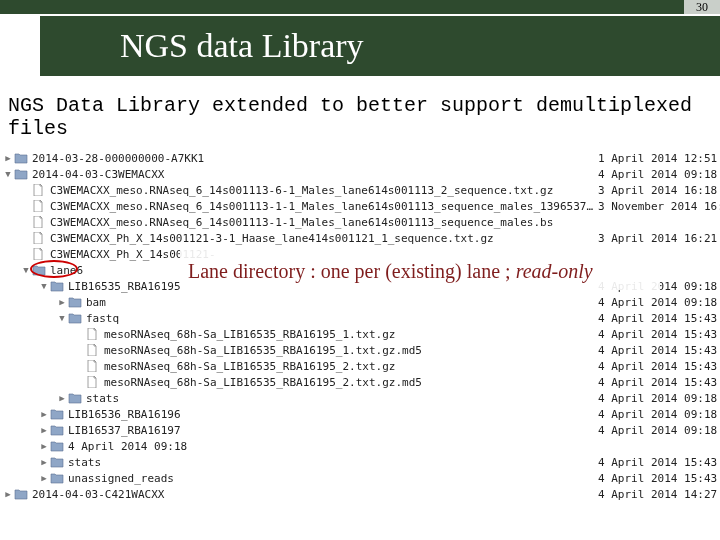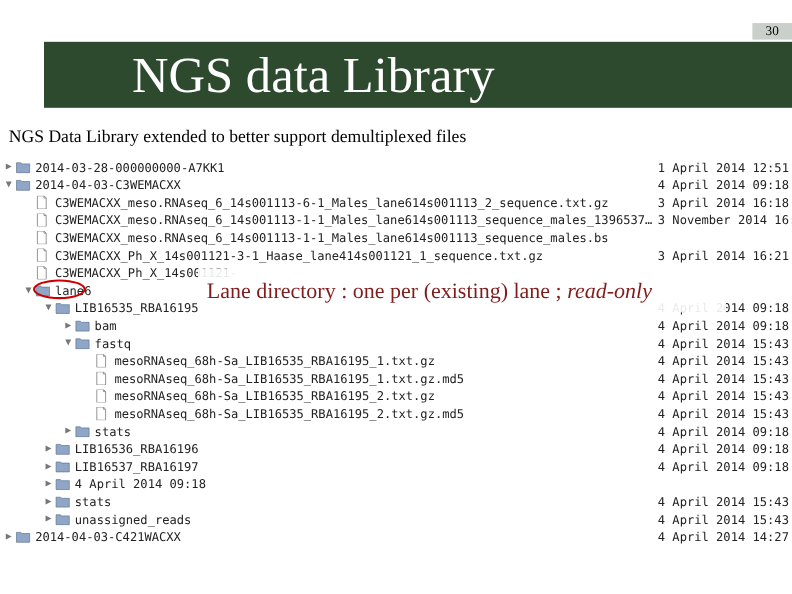--- a/index.html
+++ b/index.html
@@ -5,22 +5,21 @@
   * { margin: 0; padding: 0; box-sizing: border-box; }
   body {
     width: 720px;
     height: 540px;
     background: #fff;
     font-family: Arial, sans-serif;
     overflow: hidden;
   }
   .slide-number-bar {
     display: flex;
-    height: 36px;
-    align-items: flex-end;
+    height: 14px;
   }
   .slide-number-bar .green-bar {
     flex: 1;
     background: #2e4a2e;
   }
   .slide-number-bar .num-box {
     width: 36px;
     background: #c9cfc9;
     color: #000;
     font-size: 12px;
@@ -36,28 +35,28 @@
   }
   .title-band .spacer {
     width: 40px;
     background: #fff;
   }
   .title-band .title-box {
     flex: 1;
     background: #2e4a2e;
     color: #fff;
     font-family: "Times New Roman", serif;
-    font-size: 46px;
+    font-size: 34px;
     padding-left: 80px;
     display: flex;
     align-items: center;
   }
   .subtitle {
-    font-family: Liberation Serif, serif;
-    font-size: 16px;
+    font-family: Liberation Mono, monospace;
+    font-size: 20px;
     margin: 18px 16px 10px 8px;
   }
   .file-tree {
     font-family: "DejaVu Sans Mono", "Lucida Console", monospace;
     font-size: 11px;
     color: #222;
     padding: 0 2px;
     position: relative;
   }
   .row {

